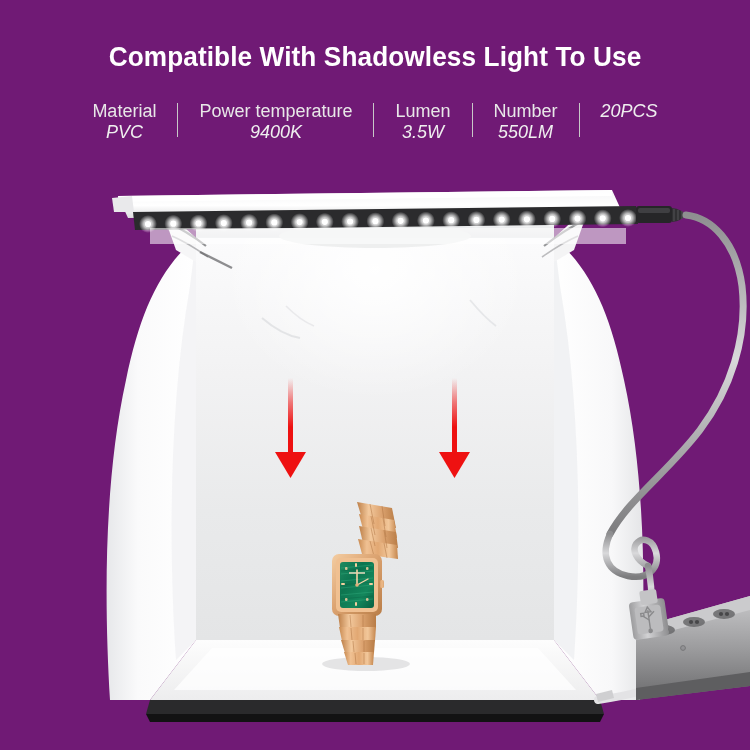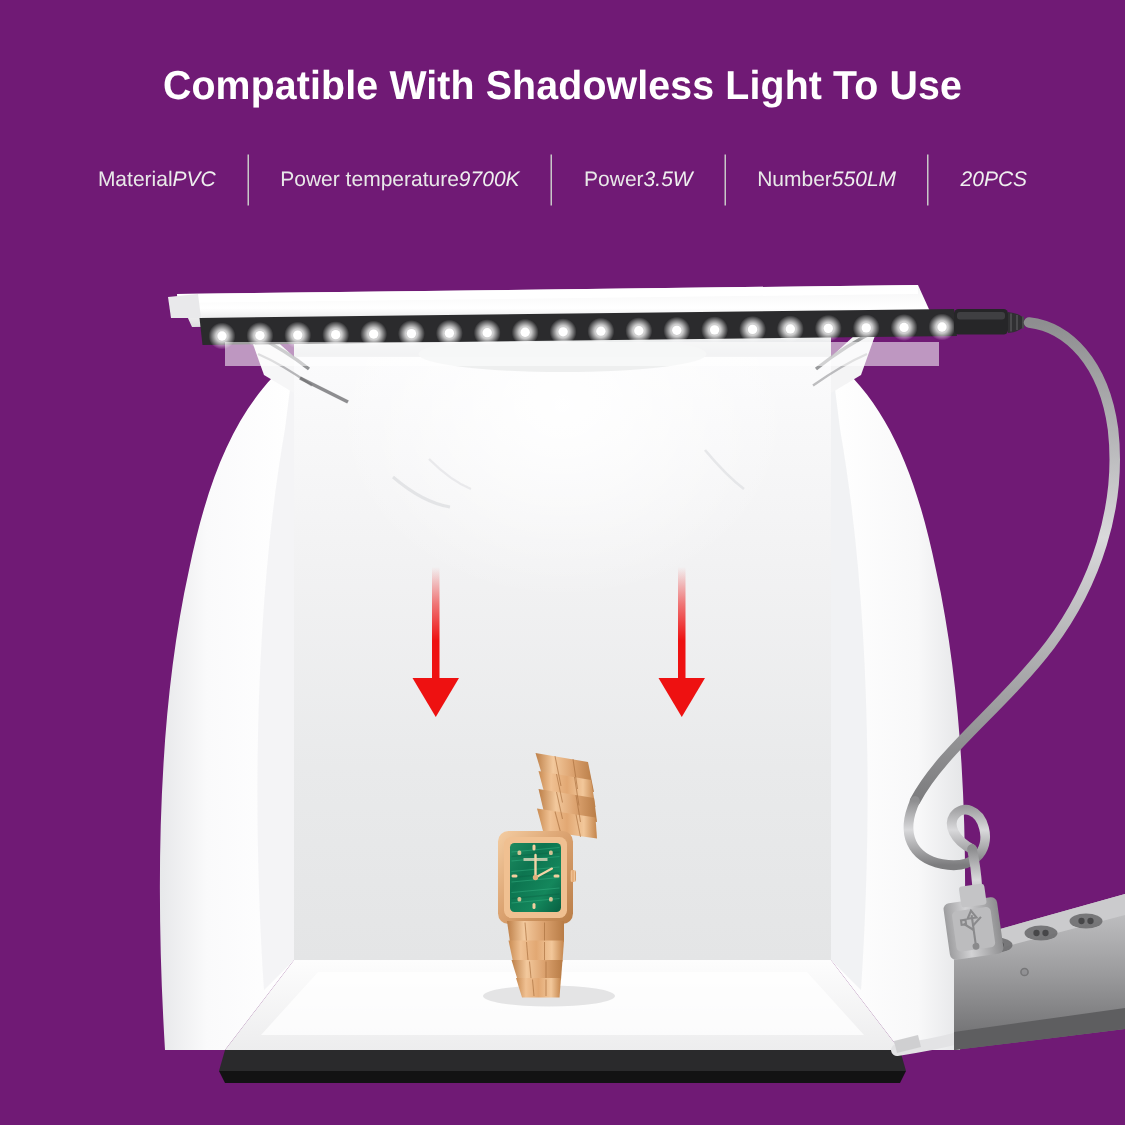--- a/index.html
+++ b/index.html
@@ -12,22 +12,22 @@
     position:absolute;left:0;top:42px;width:750px;text-align:center;
     color:#fff;font-size:27px;font-weight:bold;letter-spacing:.1px;
     font-family:"Liberation Sans",sans-serif;
     transform:scaleX(.97);transform-origin:center;
   }
   #spec-row{
     position:absolute;left:0;top:101px;width:750px;
     display:flex;justify-content:center;align-items:stretch;
   }
   .spec{
-    display:flex;flex-direction:row;align-items:center;justify-content:flex-start;
-    color:#e2e2e2;font-size:14px;line-height:21px;padding:0 10px;
+    display:flex;flex-direction:column;align-items:center;justify-content:flex-start;
+    color:#e2e2e2;font-size:18px;line-height:21px;padding:0 10px;
   }
   .spec .k{color:#e8e8e8;}
   .spec .v{color:#efefef;font-style:italic;}
   .spec-divider{
     width:1px;background:#c8c8c8;margin:2px 11px 0 11px;height:34px;align-self:flex-start;
   }
 
   
   #lightbox{position:absolute;left:0;top:0;width:750px;height:750px;}
 
@@ -64,26 +64,26 @@
   <div id="spec-row">
 
     <div class="spec">
       <span class="k">Material</span>
       <span class="v">PVC</span>
     </div>
     <div class="spec-divider"></div>
 
     <div class="spec">
       <span class="k">Power temperature</span>
-      <span class="v">9700K</span>
+      <span class="v">9400K</span>
     </div>
     <div class="spec-divider"></div>
 
     <div class="spec">
-      <span class="k">Power</span>
+      <span class="k">Lumen</span>
       <span class="v">3.5W</span>
     </div>
     <div class="spec-divider"></div>
 
     <div class="spec">
       <span class="k">Number</span>
       <span class="v">550LM</span>
     </div>
     <div class="spec-divider"></div>
 

